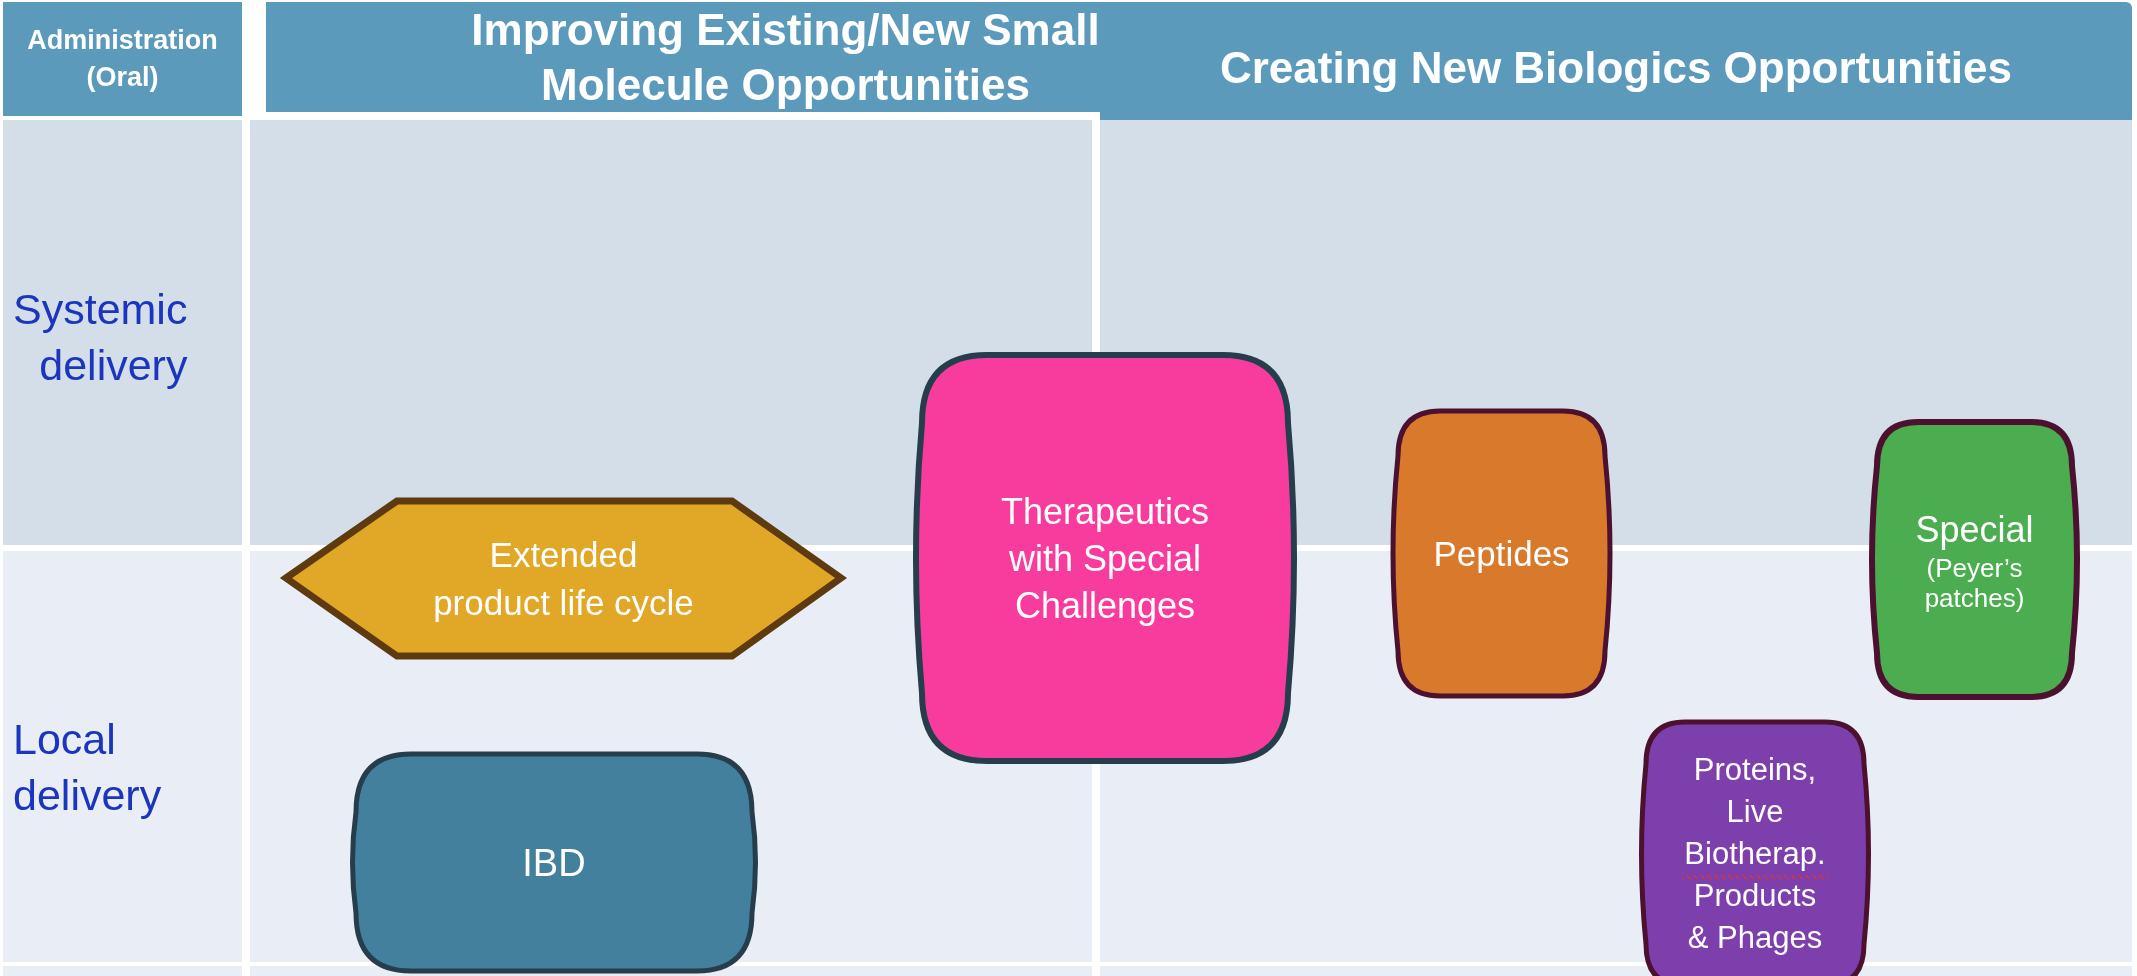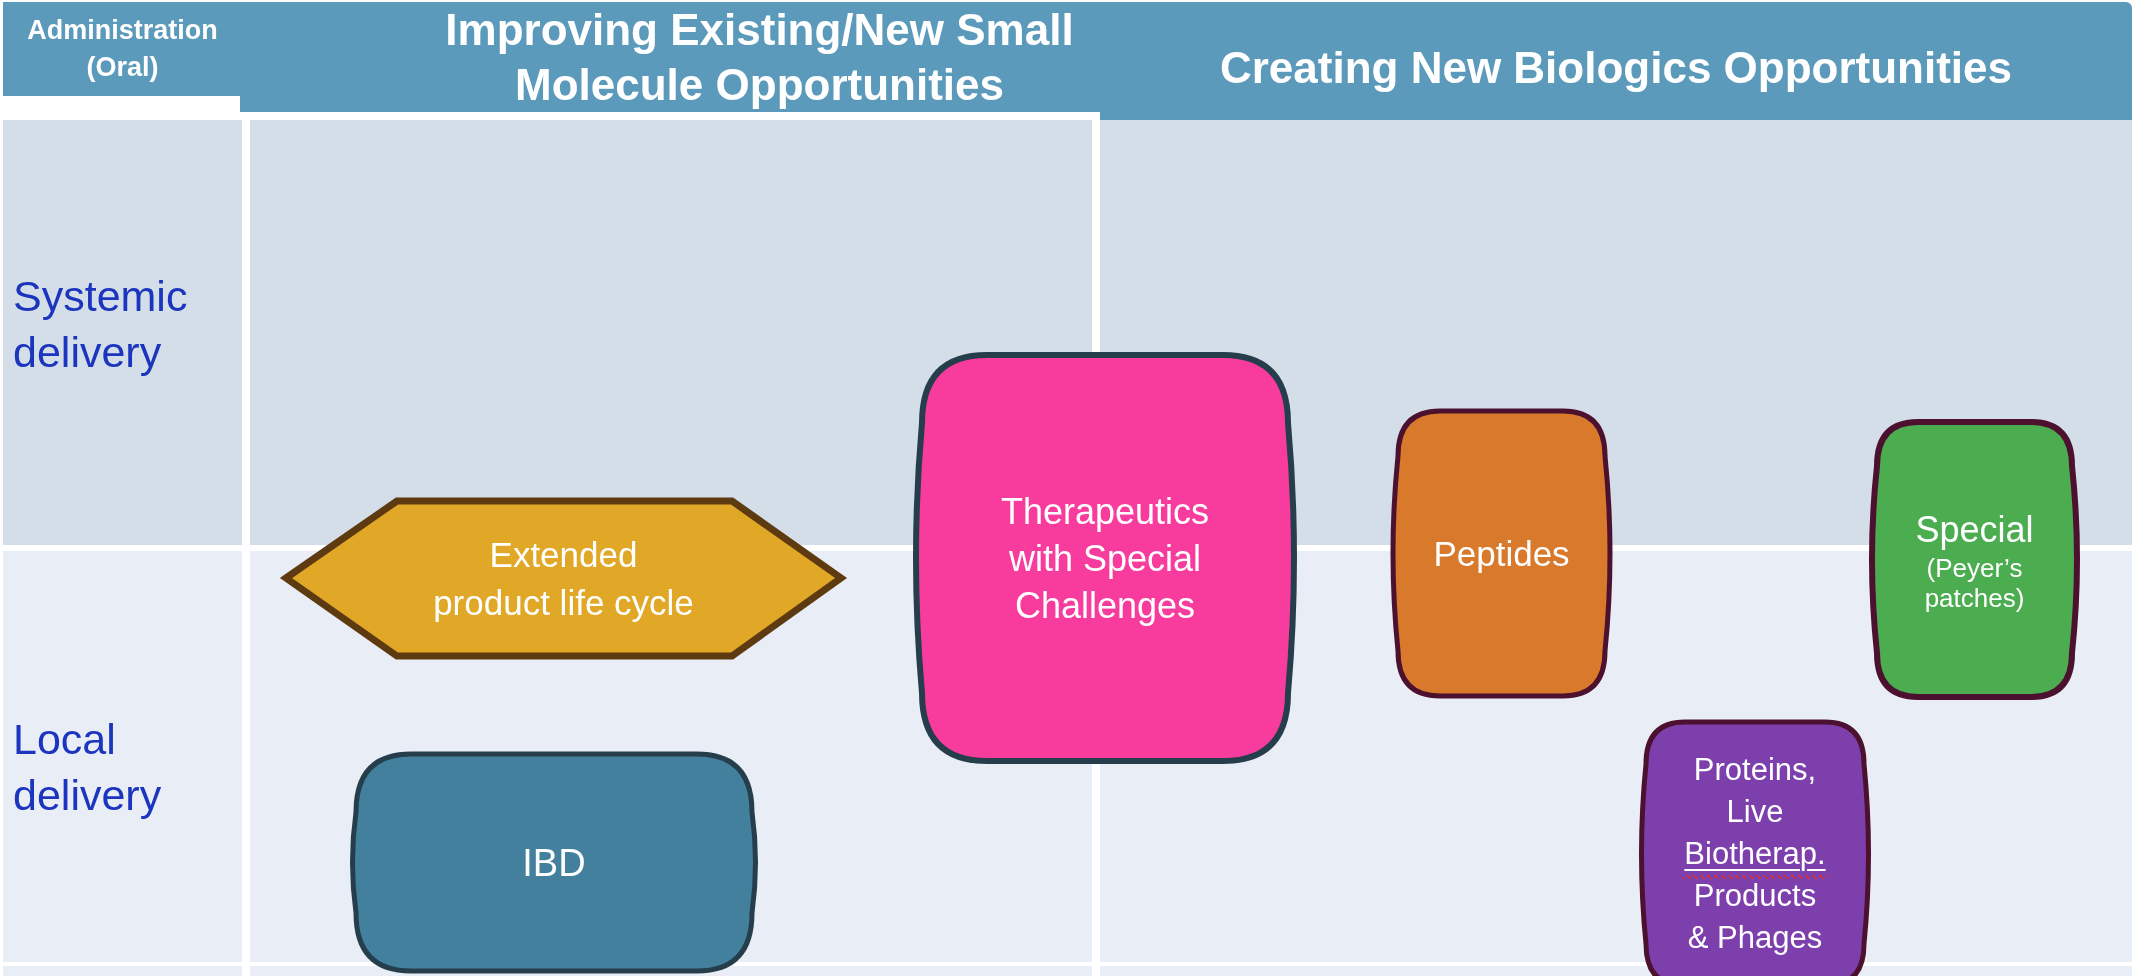--- a/index.html
+++ b/index.html
@@ -33,60 +33,59 @@
     display:flex;flex-direction:column;align-items:center;justify-content:center;
     text-align:center;color:#fff;pointer-events:none;
   }
   .t35{font-size:35px;line-height:48px;}
   .t36{font-size:36px;line-height:47px;}
   .t38{font-size:38px;line-height:46px;}
   .t31{font-size:31px;line-height:42px;}
   .t26{font-size:26px;line-height:30px;}
   .biotherap{
     position:relative;
-    text-decoration:underline;
     text-decoration-thickness:2px;
     text-underline-offset:5px;
   }
   .biotherap::after{
     content:"";position:absolute;left:-2px;right:-2px;bottom:-4px;height:4px;
     background-image:repeating-linear-gradient(45deg,#e03131 0 2px,transparent 2px 5px);
     background-size:7px 4px;background-repeat:repeat-x;
   }
 </style>
 </head>
 <body>
 
 <div class="slide">
 
-  <div class="cell hdr hdr-small" style="left:3px;top:2px;width:239px;height:94px;">
+  <div class="cell hdr hdr-small" style="left:3px;top:2px;width:239px;height:114px;">
     <div>Administration</div>
     <div>(Oral)</div>
   </div>
-  <div class="cell hdr hdr-big" style="left:240px;top:2px;width:1015px;height:110px;padding-left:12px;">
+  <div class="cell hdr hdr-big" style="left:266px;top:2px;width:1015px;height:110px;padding-left:12px;">
     <div>Improving Existing/New Small</div>
     <div>Molecule Opportunities</div>
   </div>
   <div class="cell hdr hdr-big" style="left:1100px;top:2px;width:1032px;height:130px;border-radius:6px;">
     <div>Creating New Biologics Opportunities</div>
   </div>
 
   <div class="cell row1bg" style="left:3px;top:120px;width:239px;height:425px;"></div>
   <div class="cell row1bg" style="left:250px;top:120px;width:842px;height:425px;"></div>
   <div class="cell row1bg" style="left:1100px;top:120px;width:1032px;height:425px;"></div>
 
   <div class="cell row2bg" style="left:3px;top:551px;width:239px;height:411px;"></div>
   <div class="cell row2bg" style="left:250px;top:551px;width:842px;height:411px;"></div>
   <div class="cell row2bg" style="left:1100px;top:551px;width:1032px;height:411px;"></div>
 
   <div class="cell row2bg" style="left:3px;top:966px;width:239px;height:10px;"></div>
   <div class="cell row2bg" style="left:250px;top:966px;width:842px;height:10px;"></div>
   <div class="cell row2bg" style="left:1100px;top:966px;width:1032px;height:10px;"></div>
 
-  <div class="rowlabel" style="top:268px;">
+  <div class="rowlabel" style="top:281px;text-align:right;">
     <div>Systemic</div>
     <div>delivery</div>
   </div>
   <div class="rowlabel" style="top:711px;">
     <div>Local</div>
     <div>delivery</div>
   </div>
 
   <div class="shape" style="left:282px;top:480px;width:563px;height:165px;">
     <svg width="563" height="165" viewBox="0 0 563 165">

